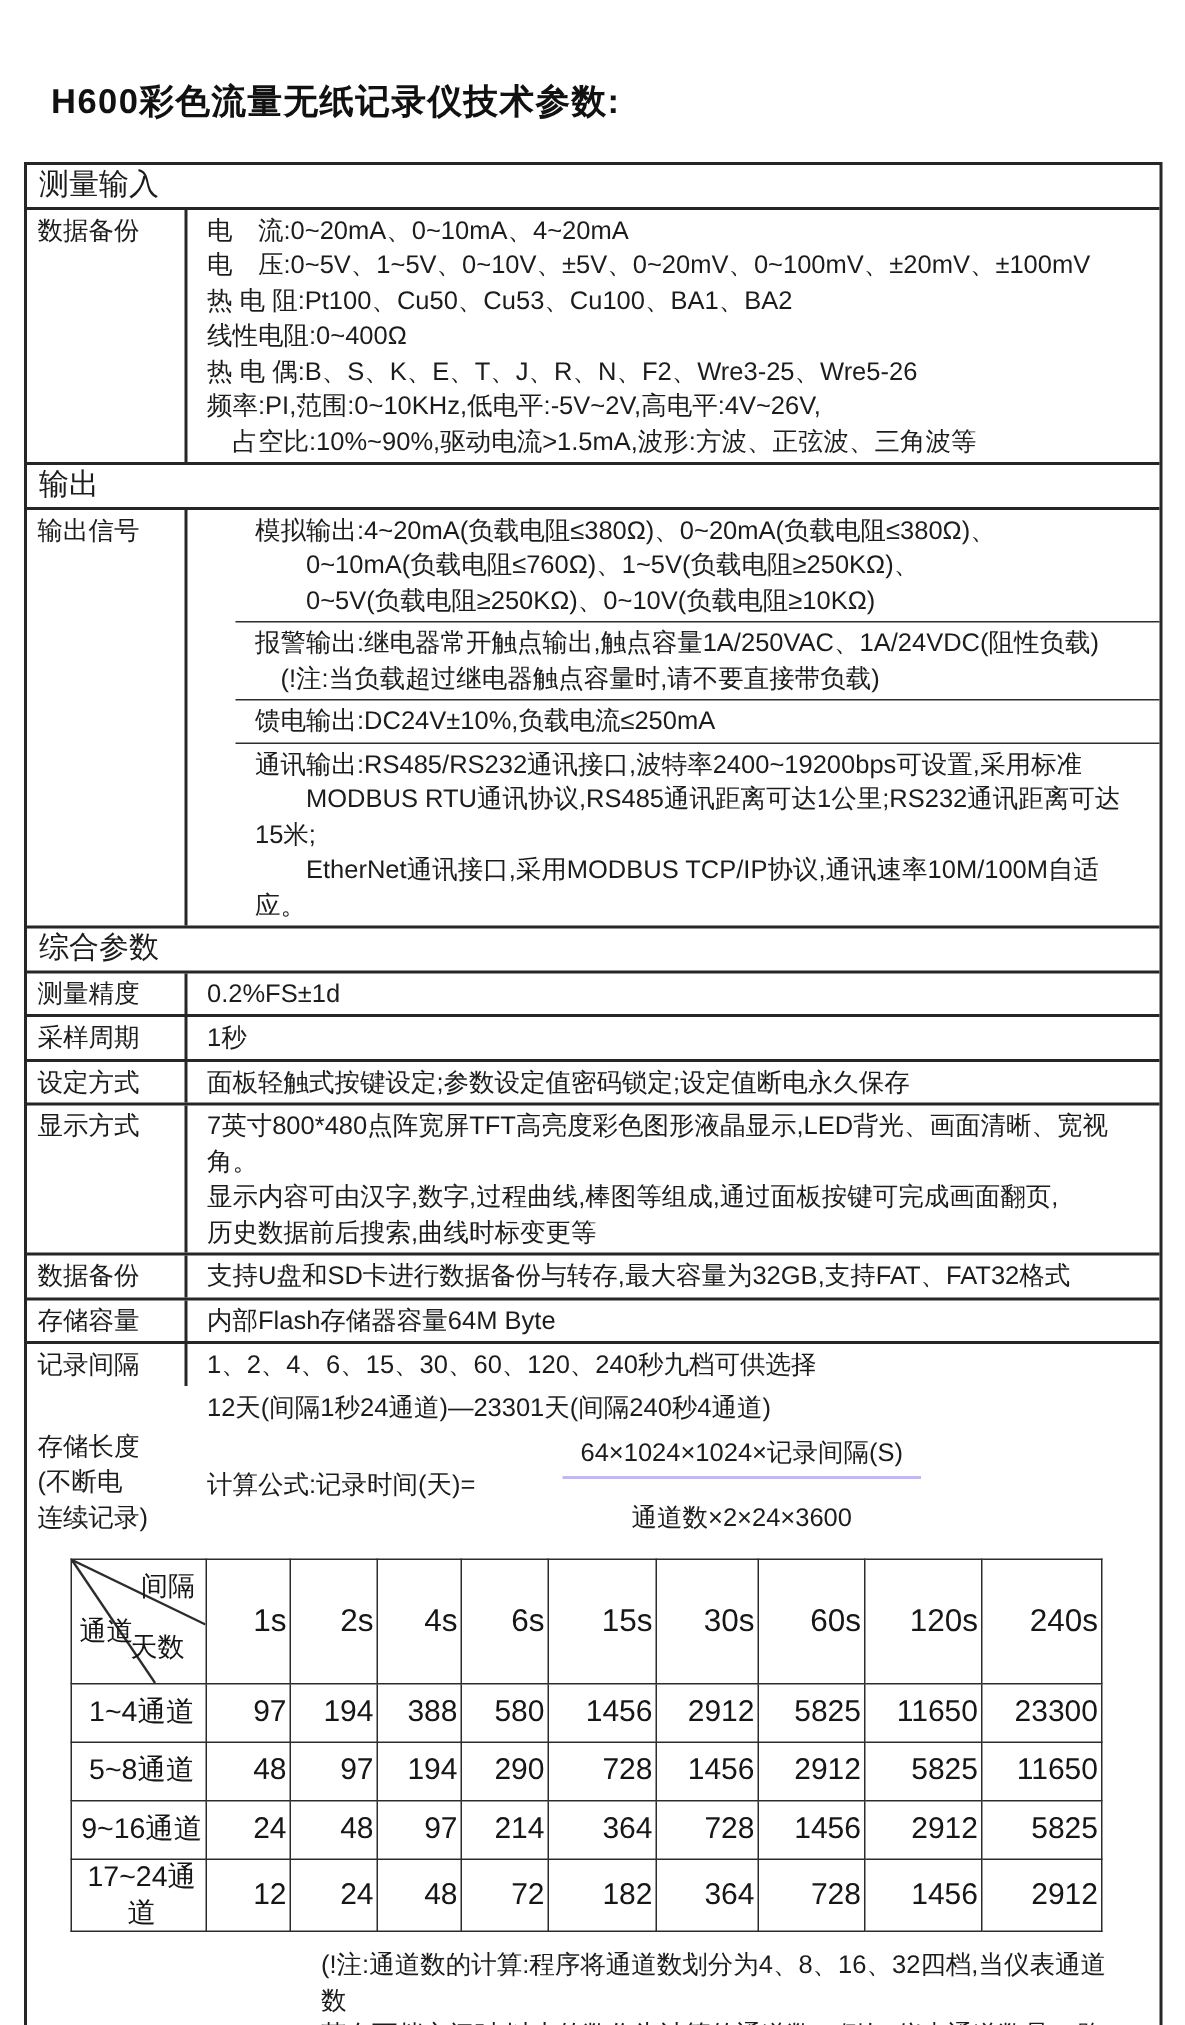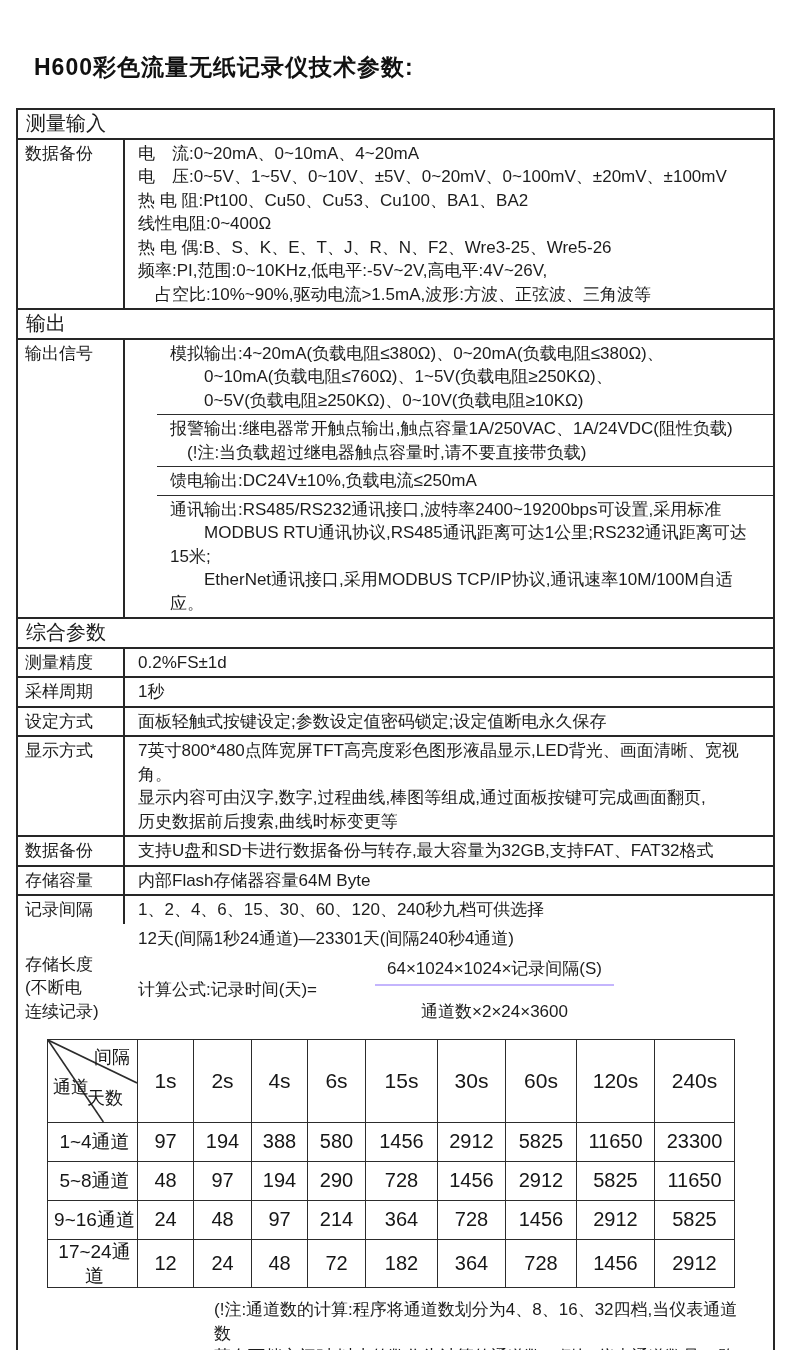--- a/index.html
+++ b/index.html
@@ -45,21 +45,21 @@
   .biglab { flex:0 0 104px; padding-left:7px; }
   .bigcontent { flex:1; padding-left:9px; }
   .formula { display:flex; align-items:center; margin-top:7px; }
   .frac { margin-left:58px; text-align:center; display:inline-block; }
   .frac .num { display:block; border-bottom:2px solid #c4b5fd; padding:0 12px 3px 12px; }
   .frac .den { display:block; padding-top:14px; }
 
   table.matrix { border-collapse:collapse; margin:16px 0 10px 29px; table-layout:fixed; }
   table.matrix td {
     border:1.5px solid #2c2c2c;
-    text-align:center; vertical-align:middle;
+    text-align:right; vertical-align:middle;
     font-size:20px; color:#161616;
     height:38px; padding:0 2px;
   }
   table.matrix tr.mh td { height:82px; font-size:21px; }
   table.matrix td.rl { text-align:center; padding-left:6px; font-size:19px; }
 
   td.corner { position:relative; padding:0; }
   td.corner svg { position:absolute; left:0; top:0; width:100%; height:100%; }
   .c-top { position:absolute; top:6px; right:7px; font-size:18px; }
   .c-mid { position:absolute; top:47px; right:14px; font-size:18px; }

